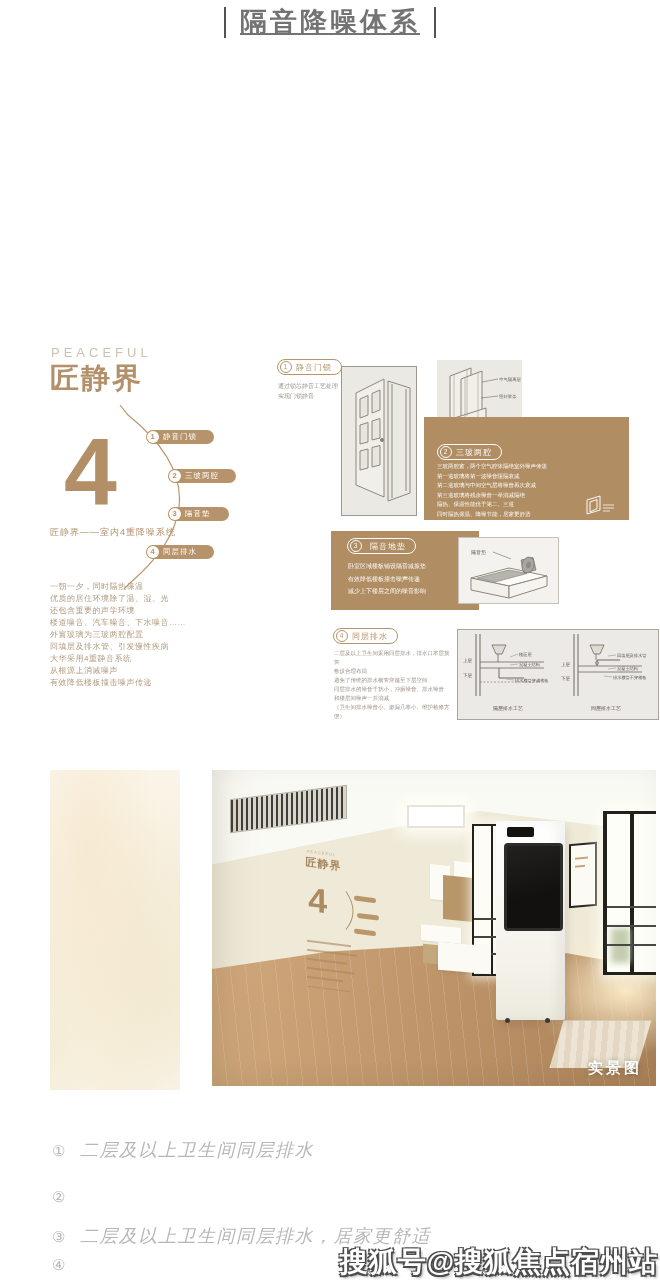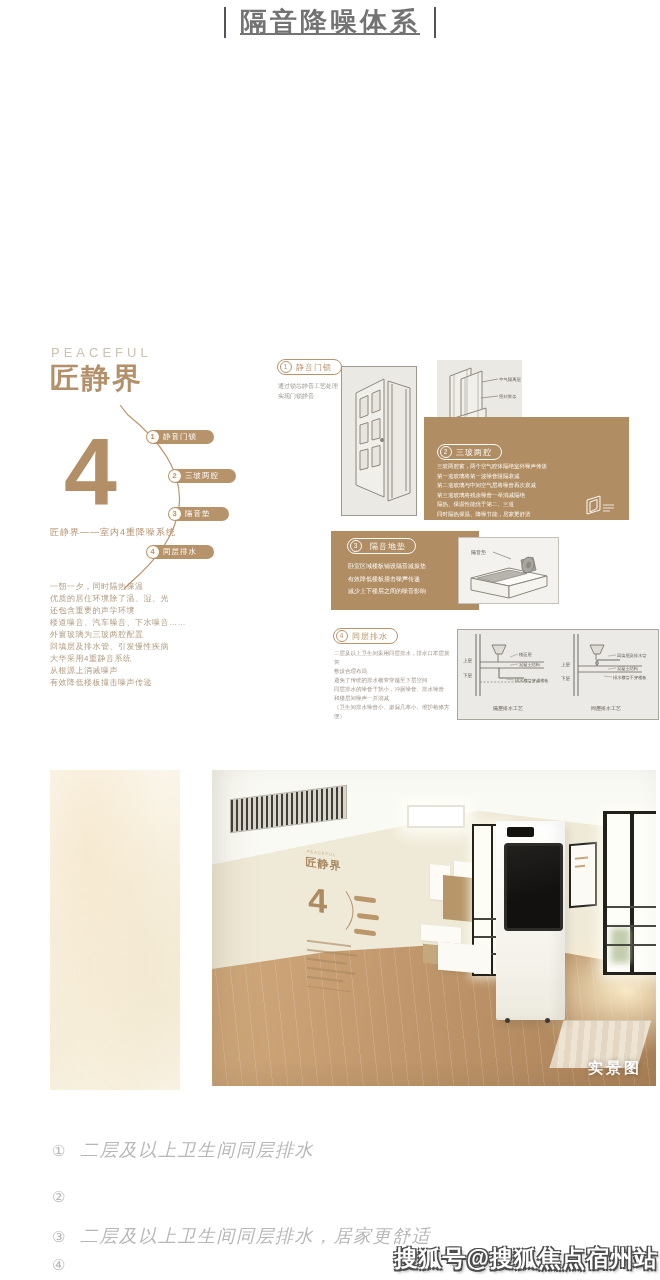--- a/index.html
+++ b/index.html
@@ -114,21 +114,21 @@
   .wg-bar{position:absolute;height:5px;border-radius:3px;background:#b99768;}
   .wg-line{position:absolute;height:1.5px;background:rgba(168,135,95,.6);}
   .wg-sheet{position:absolute;background:#fcfbf6;box-shadow:0 1px 2px rgba(0,0,0,.08);}
   .wg-tan{position:absolute;background:#b7976a;}
 
   
   .note{position:absolute;left:52px;display:flex;gap:13px;align-items:baseline;color:#b7b7b7;
         font-size:18px;font-style:italic;letter-spacing:1.5px;font-family:"Liberation Serif",serif;}
   .note .nn{font-size:15px;font-style:normal;font-family:"Liberation Sans",sans-serif;}
 
-  .watermark{position:absolute;top:1243px;right:2px;font-size:23px;font-weight:bold;color:#fff;letter-spacing:1px;
+  .watermark{position:absolute;top:1243px;right:2px;font-size:28px;font-weight:bold;color:#fff;letter-spacing:1px;
      text-shadow:-1.5px -1.5px 0 #4c4c4c, 1.5px -1.5px 0 #4c4c4c, -1.5px 1.5px 0 #4c4c4c, 1.5px 1.5px 0 #4c4c4c,
                  2.5px 3px 3px rgba(0,0,0,.35);text-align:center;}
 </style>
 </head>
 <body>
 
 <div class="page">
 
   <header class="hero">
     <span class="tbar"></span>

